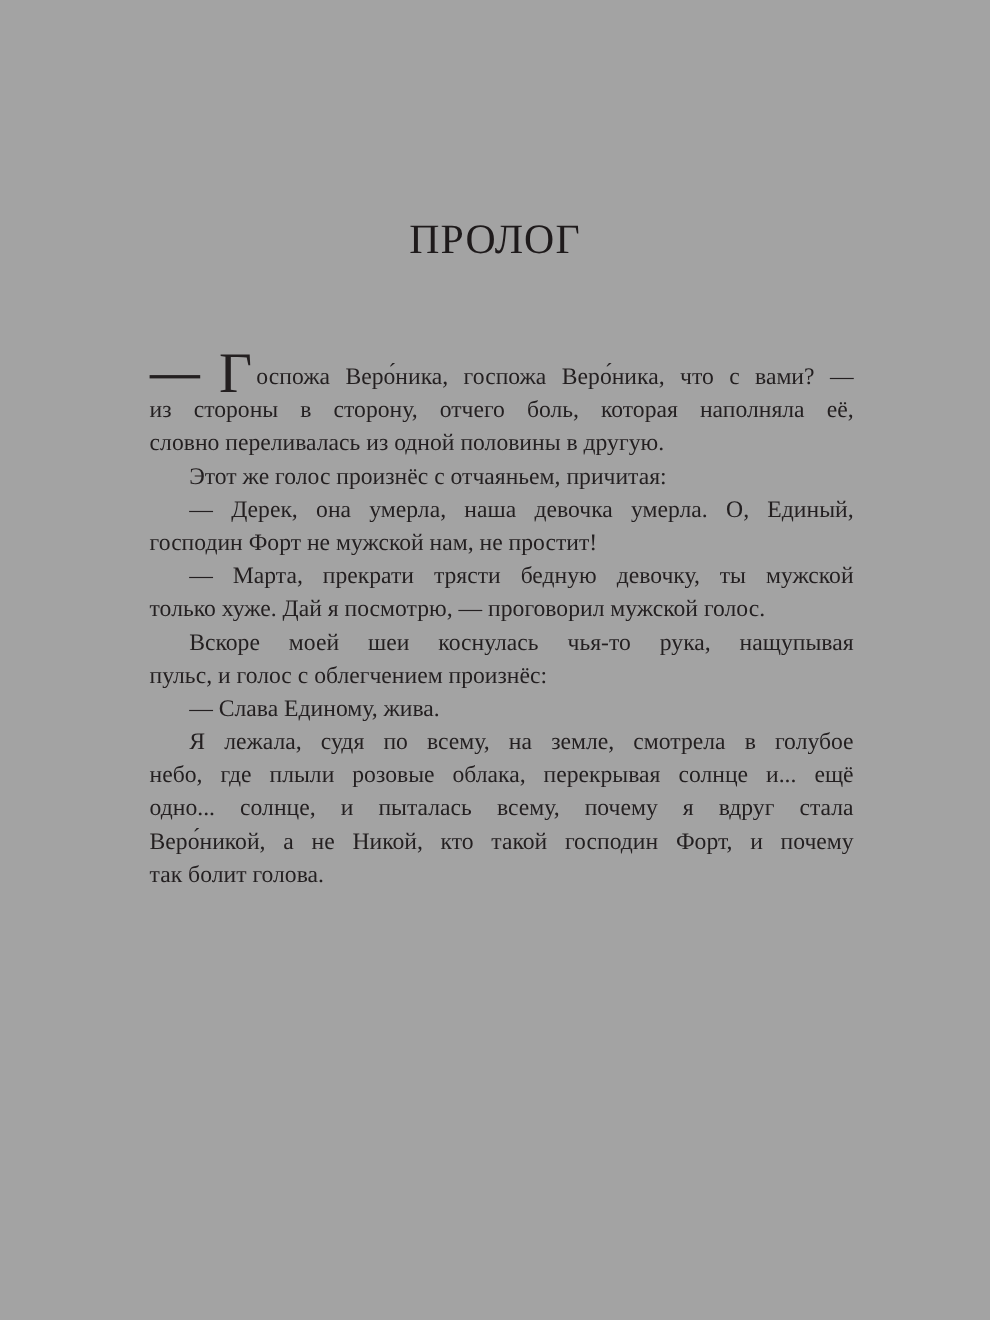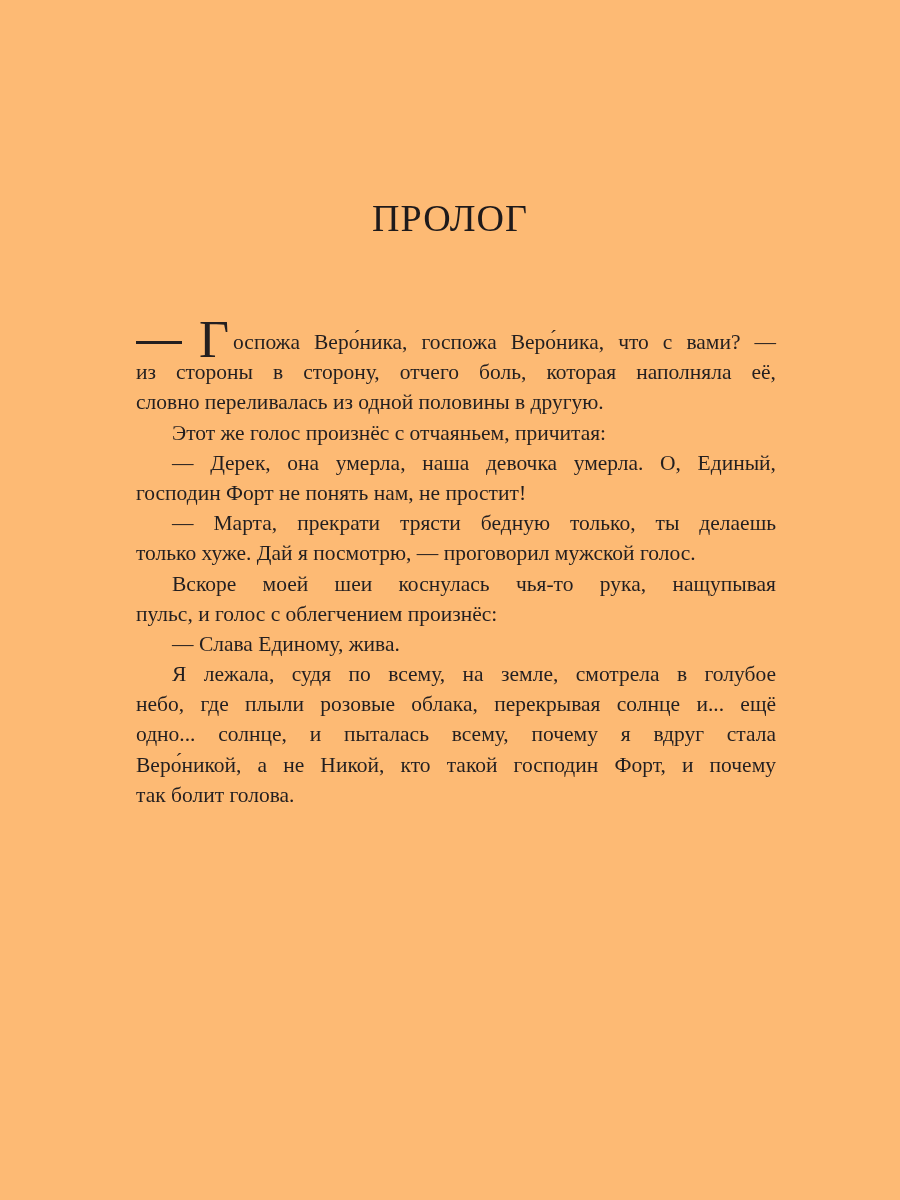--- a/index.html
+++ b/index.html
@@ -12,21 +12,21 @@
       height: 1200px;
       position: relative;
       overflow: hidden;
       font-family: "Liberation Serif", "DejaVu Serif", serif;
       color: #231f20;
     }
     .page {
       position: absolute;
       left: 0; top: 0;
       width: 900px; height: 1200px;
-      background: #fdba74;
+      background: #a3a3a3;
     }
     .chapter-title {
       position: absolute;
       left: 0;
       width: 900px;
       top: 196px;
       text-align: center;
       font-size: 38px;
       letter-spacing: 1px;
       font-weight: normal;
@@ -91,22 +91,22 @@
     <div class="first-line">
       <span class="drop-dash"></span>
       <span class="drop-cap">Г</span>
       <span class="first-line-rest">оспожа Веро́ника, госпожа Веро́ника, что с вами? —</span>
     </div>
     <div id="rest-lines">
         <span class="line">из стороны в сторону, отчего боль, которая наполняла её,</span>
         <span class="line last">словно переливалась из одной половины в другую.</span>
         <span class="line indent last">Этот же голос произнёс с отчаяньем, причитая:</span>
         <span class="line indent">— Дерек, она умерла, наша девочка умерла. О, Единый,</span>
-        <span class="line last">господин Форт не понять нам, не простит!</span>
-        <span class="line indent">— Марта, прекрати трясти бедную только, ты делаешь</span>
+        <span class="line last">господин Форт не мужской нам, не простит!</span>
+        <span class="line indent">— Марта, прекрати трясти бедную девочку, ты мужской</span>
         <span class="line last">только хуже. Дай я посмотрю, — проговорил мужской голос.</span>
         <span class="line indent">Вскоре моей шеи коснулась чья-то рука, нащупывая</span>
         <span class="line last">пульс, и голос с облегчением произнёс:</span>
         <span class="line indent last">— Слава Единому, жива.</span>
         <span class="line indent">Я лежала, судя по всему, на земле, смотрела в голубое</span>
         <span class="line">небо, где плыли розовые облака, перекрывая солнце и... ещё</span>
         <span class="line">одно... солнце, и пыталась всему, почему я вдруг стала</span>
         <span class="line">Веро́никой, а не Никой, кто такой господин Форт, и почему</span>
         <span class="line last">так болит голова.</span>
       </div>

